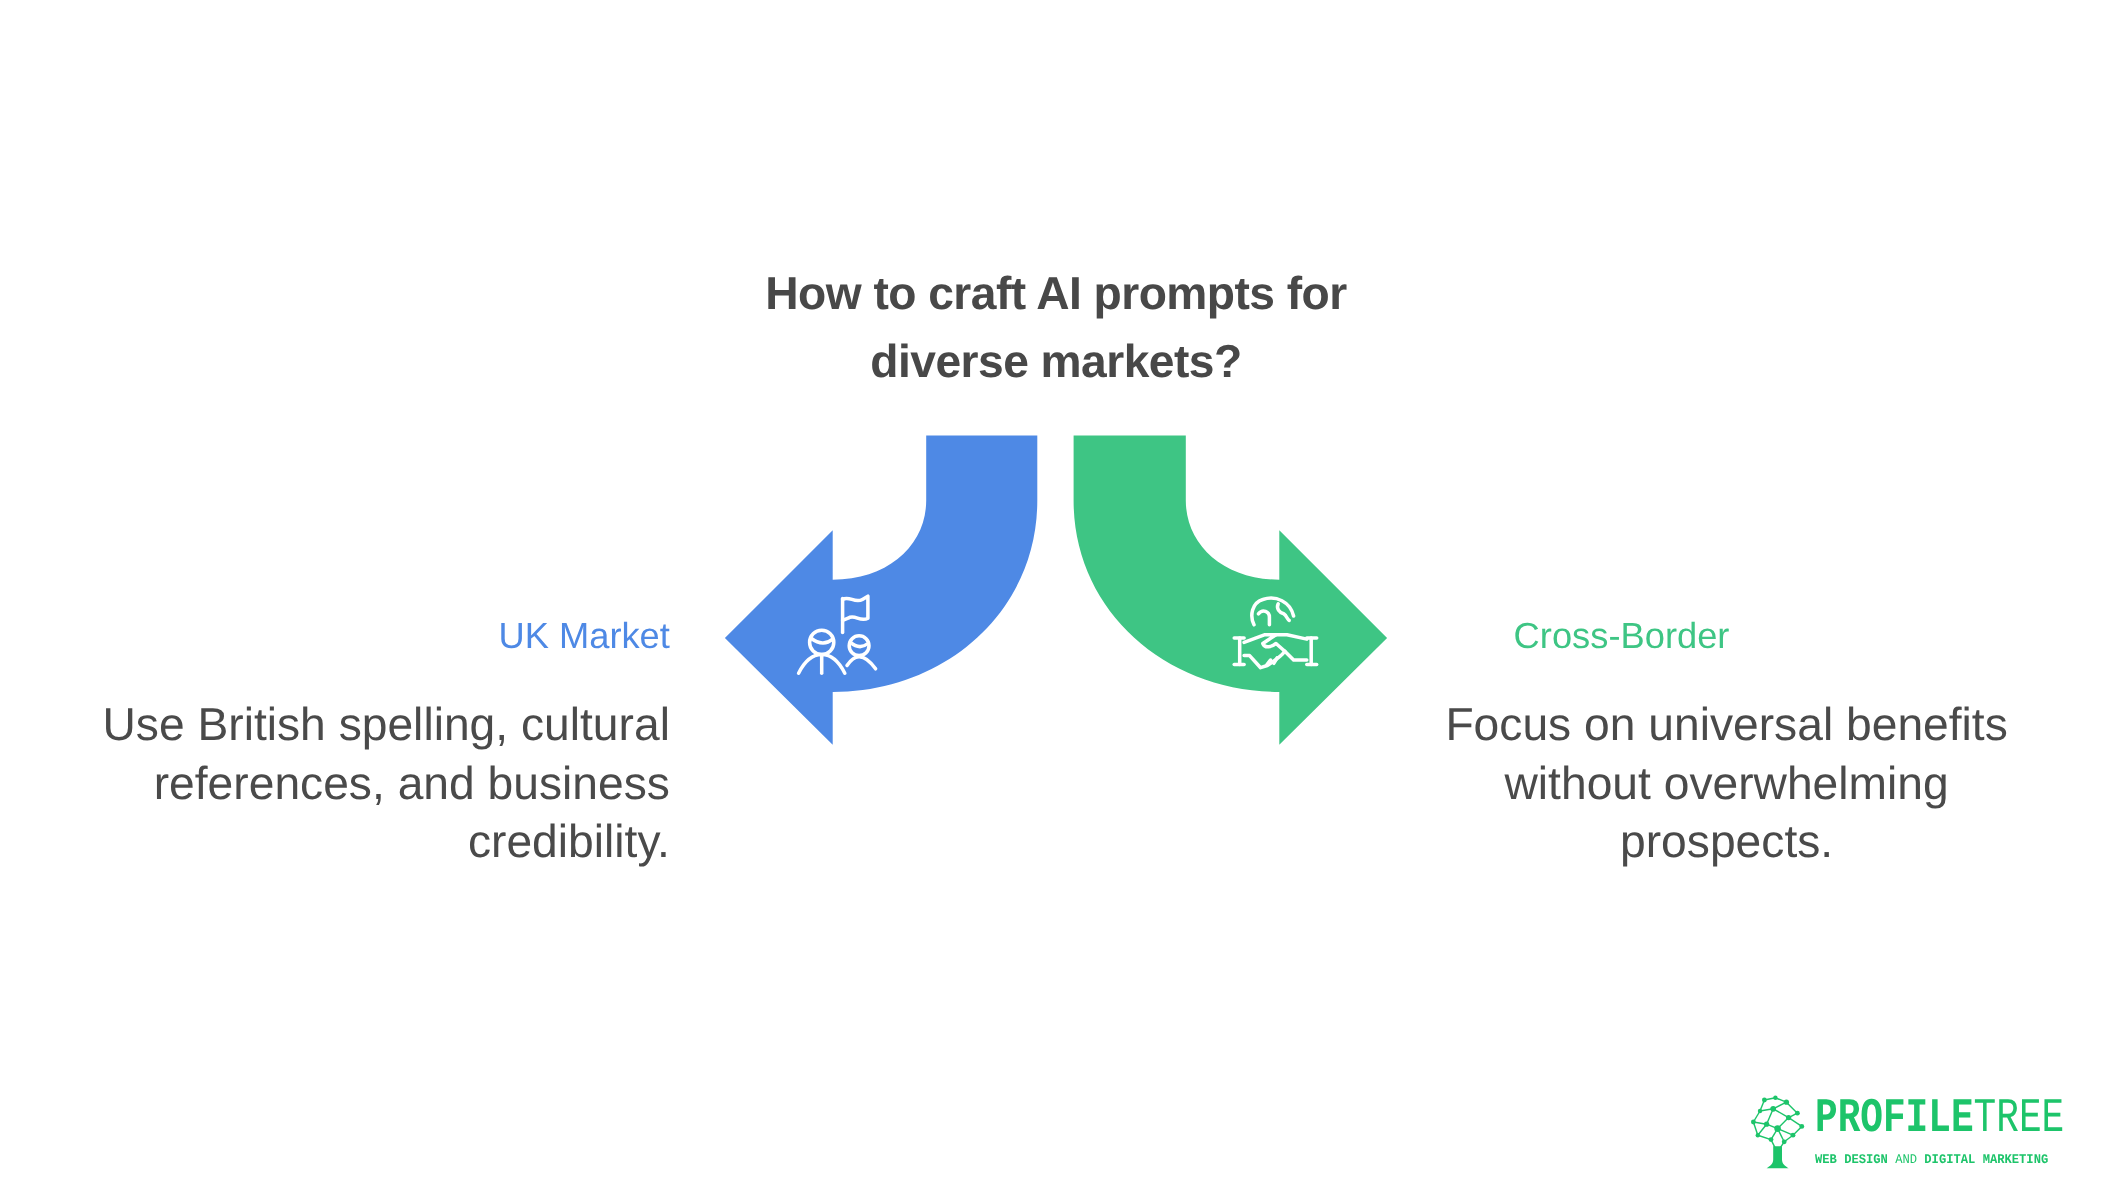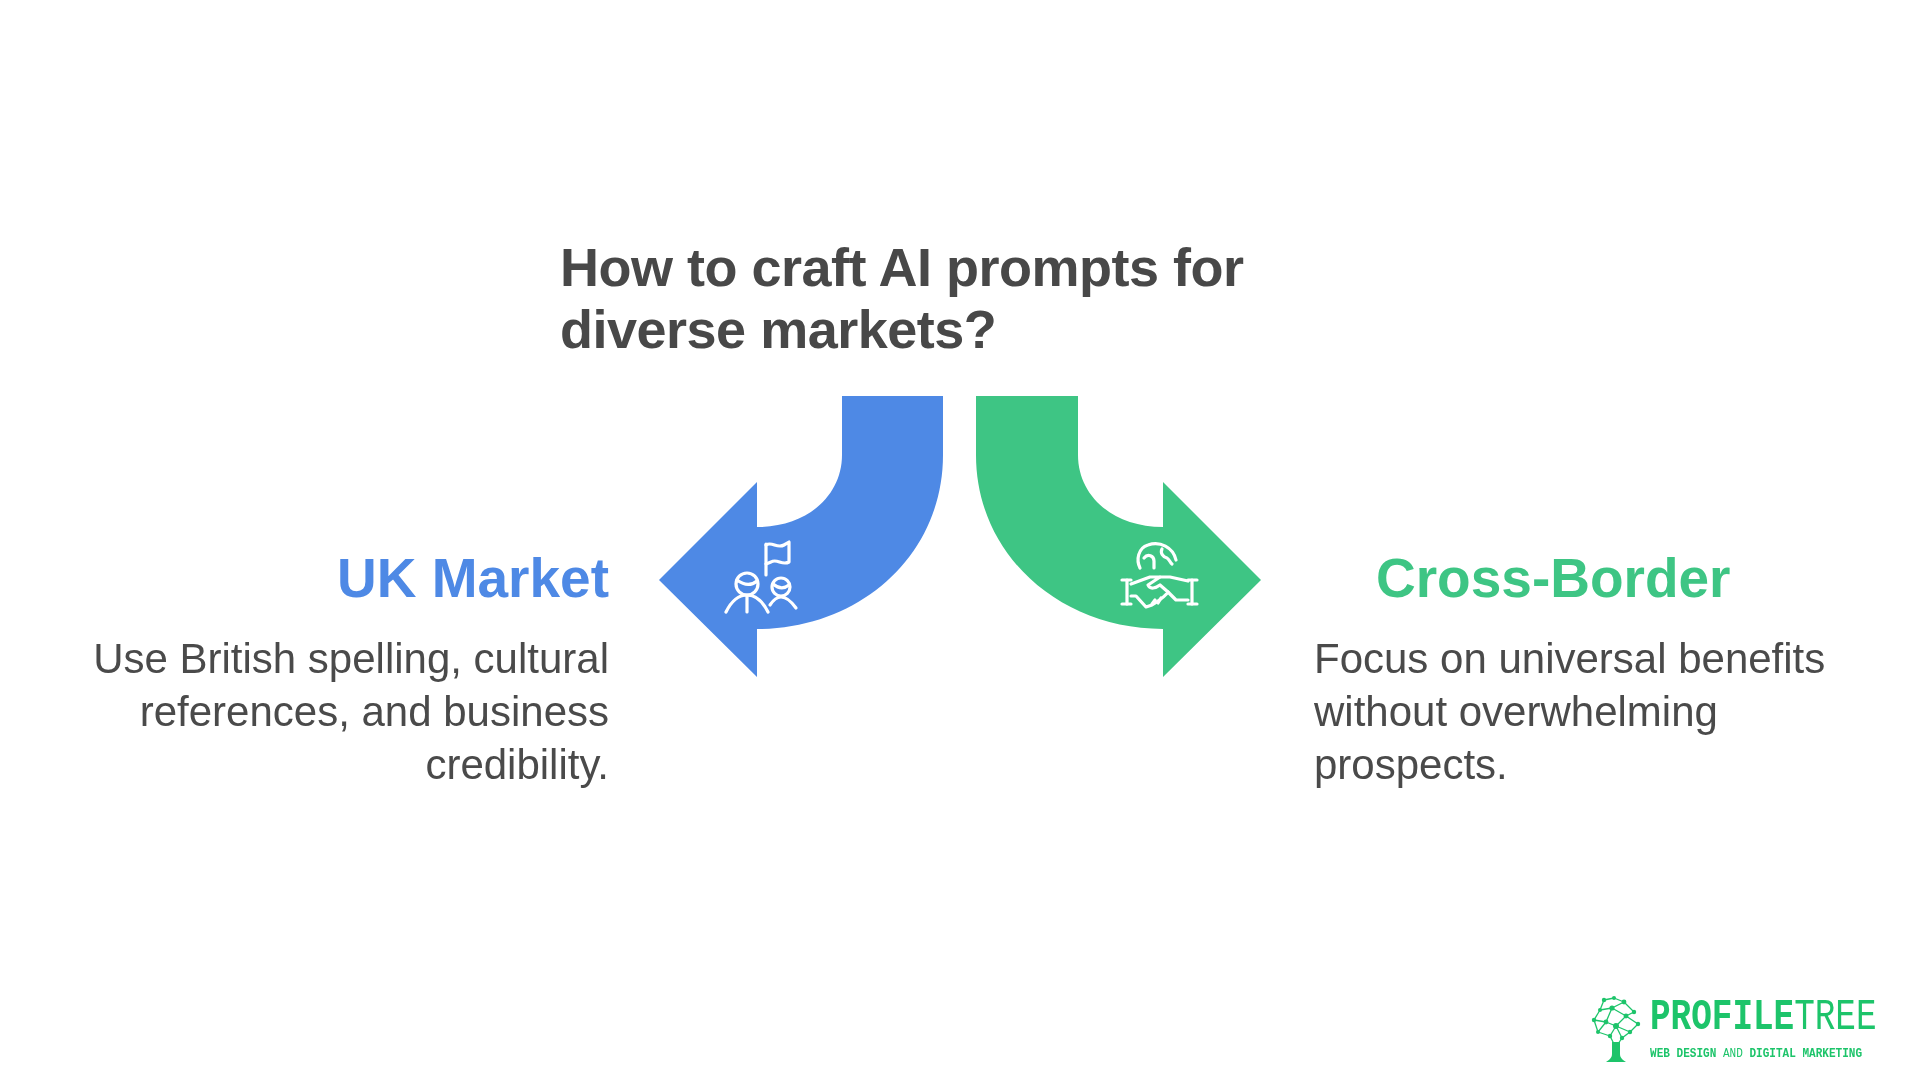--- a/index.html
+++ b/index.html
@@ -12,38 +12,39 @@
     height: 1080px;
     position: relative;
     overflow: hidden;
     font-family: "Liberation Sans", "DejaVu Sans", sans-serif;
   }
   .title {
     position: absolute;
     left: 560px;
     top: 236px;
     width: 800px;
+    text-align: center;
     font-weight: bold;
-    font-size: 54px;
+    font-size: 42px;
     line-height: 62px;
     color: #484848;
     letter-spacing: -0.5px;
   }
   .title span { display: block; white-space: nowrap; }
   .arrows {
     position: absolute;
     left: 0;
     top: 0;
     width: 1920px;
     height: 1080px;
   }
   .heading {
     position: absolute;
-    font-weight: bold;
-    font-size: 55px;
+    font-weight: normal;
+    font-size: 33px;
     line-height: 50px;
     white-space: nowrap;
   }
   .heading.left {
     right: 1311px;
     top: 553px;
     text-align: right;
     color: #4E89E5;
   }
   .heading.right {
@@ -60,21 +61,21 @@
   }
   .body-text span { display: block; white-space: nowrap; }
   .body-text.left {
     right: 1311px;
     top: 632px;
     text-align: right;
   }
   .body-text.right {
     left: 1314px;
     top: 632px;
-    text-align: left;
+    text-align: center;
   }
   .logo {
     position: absolute;
     left: 1590px;
     top: 994px;
     width: 300px;
     height: 72px;
     font-family: Liberation Mono, monospace;
   }
   .logo-word {

